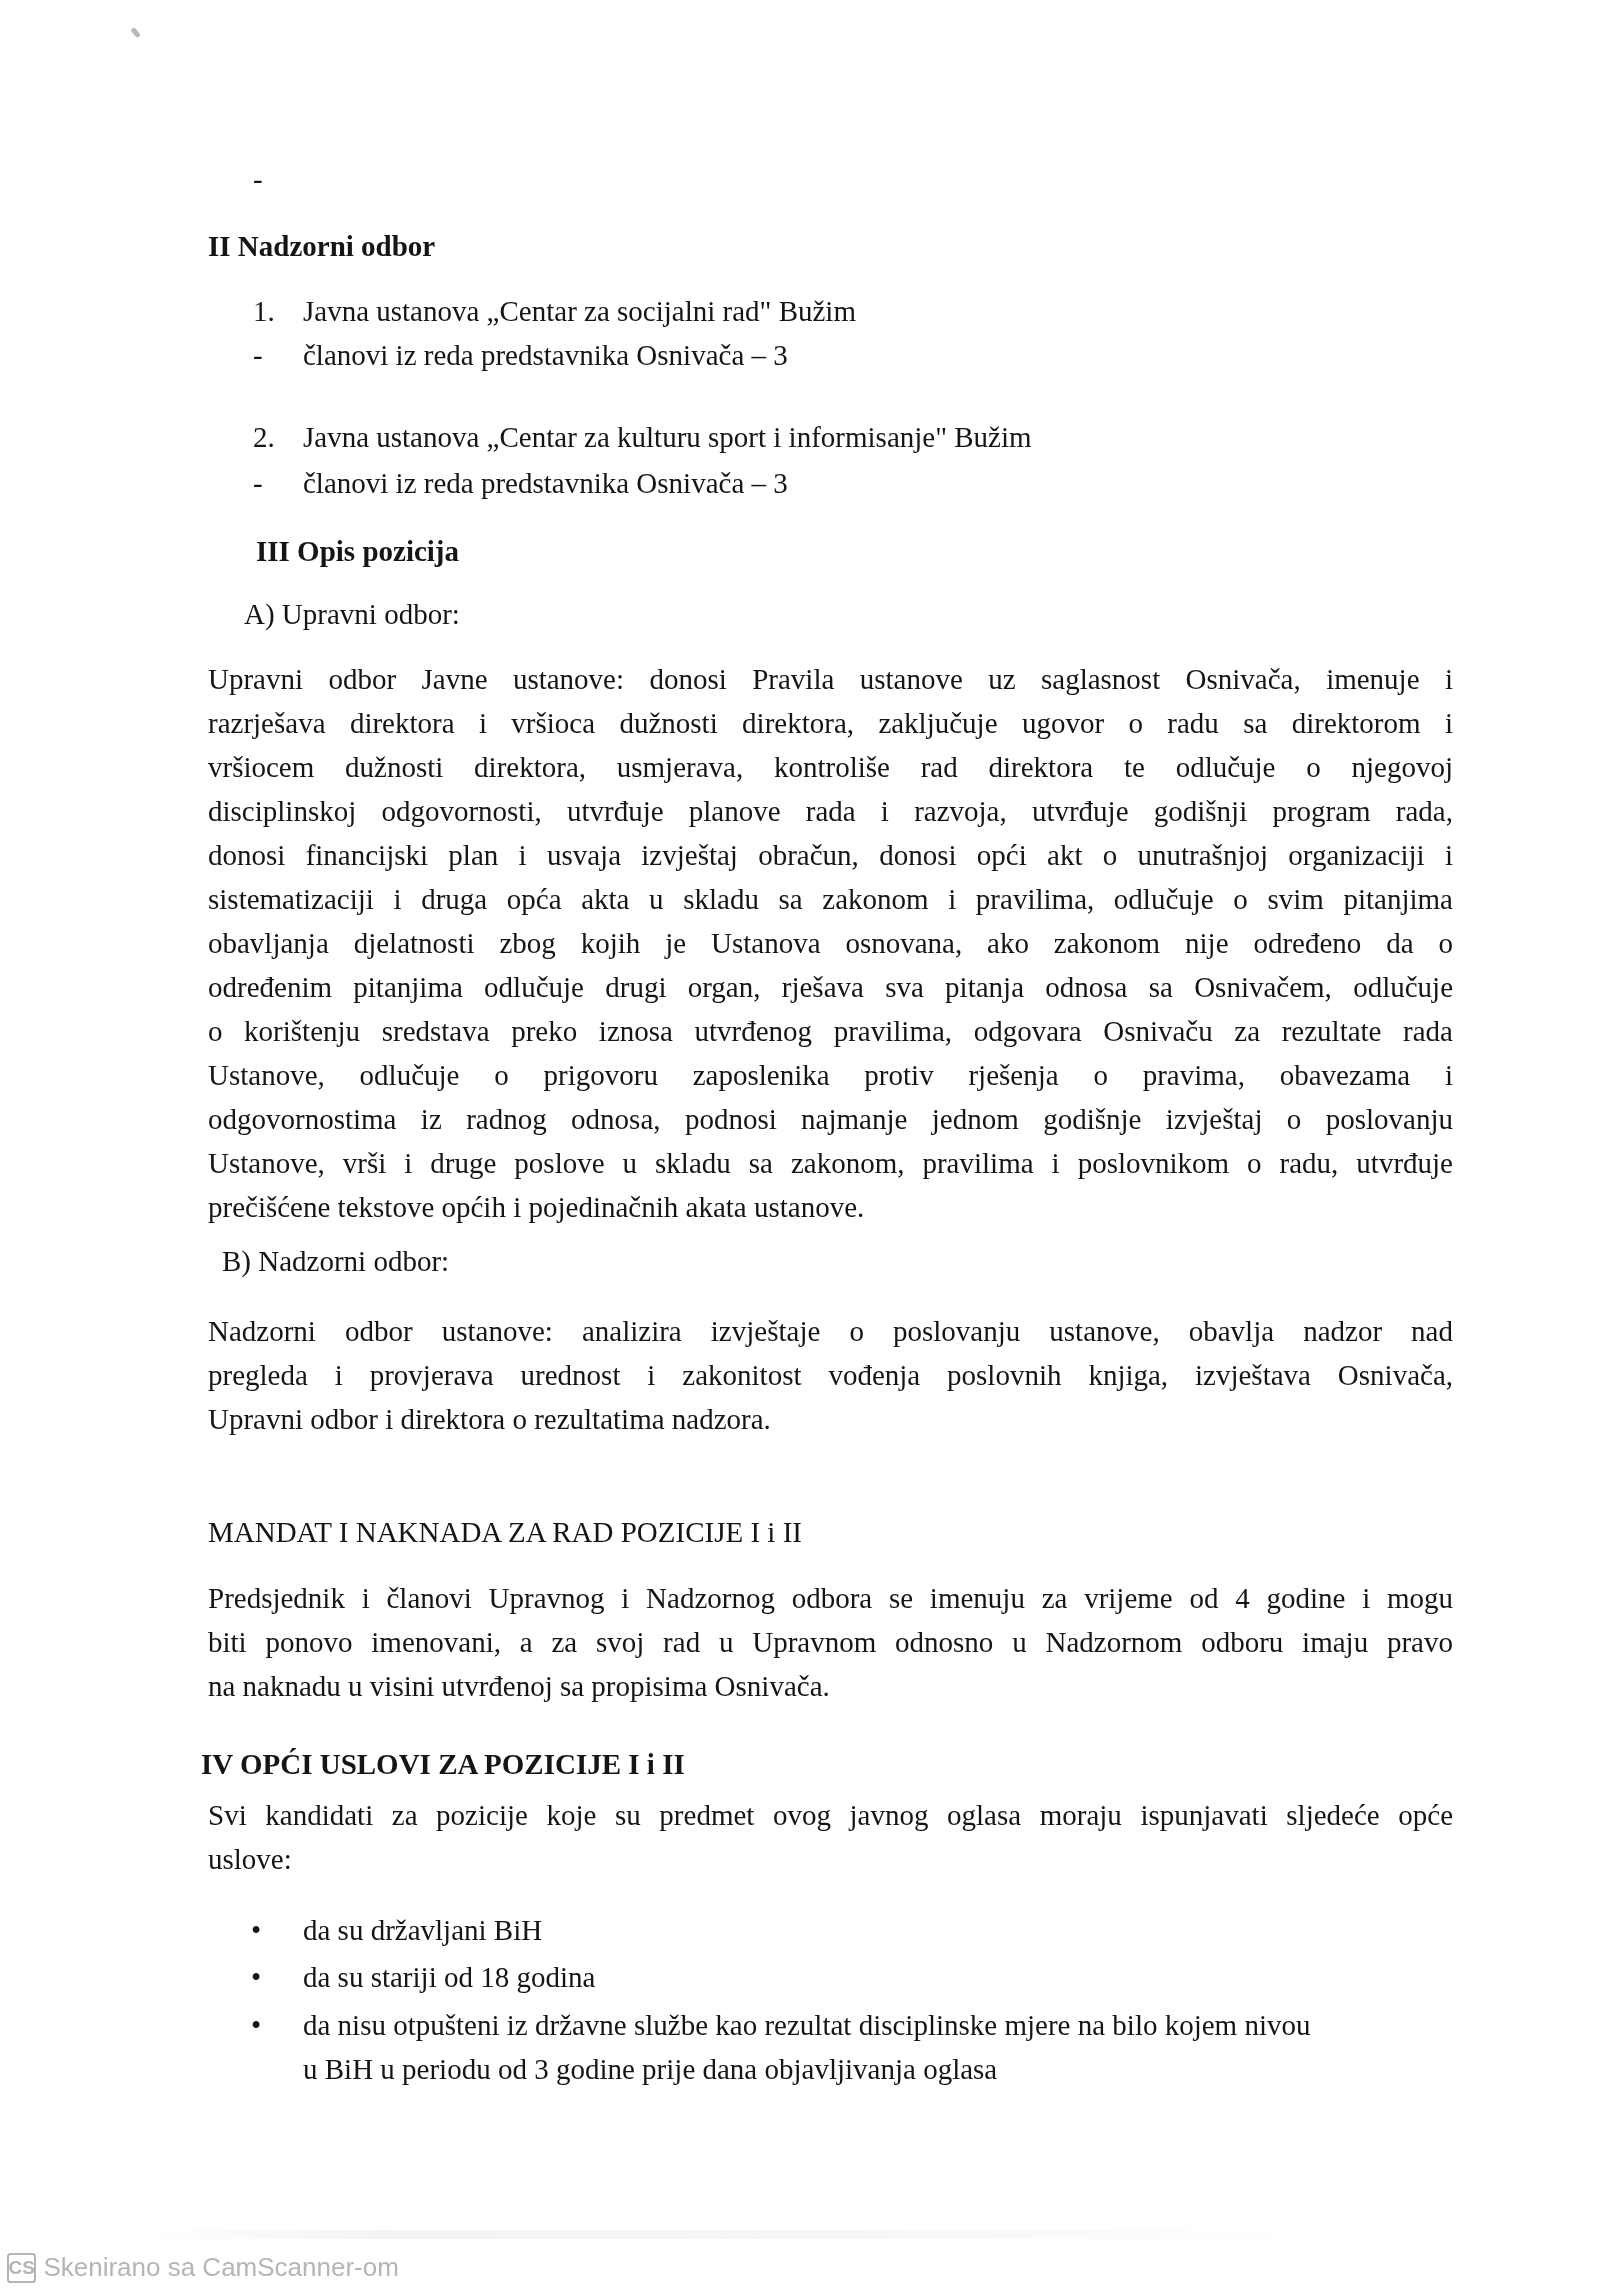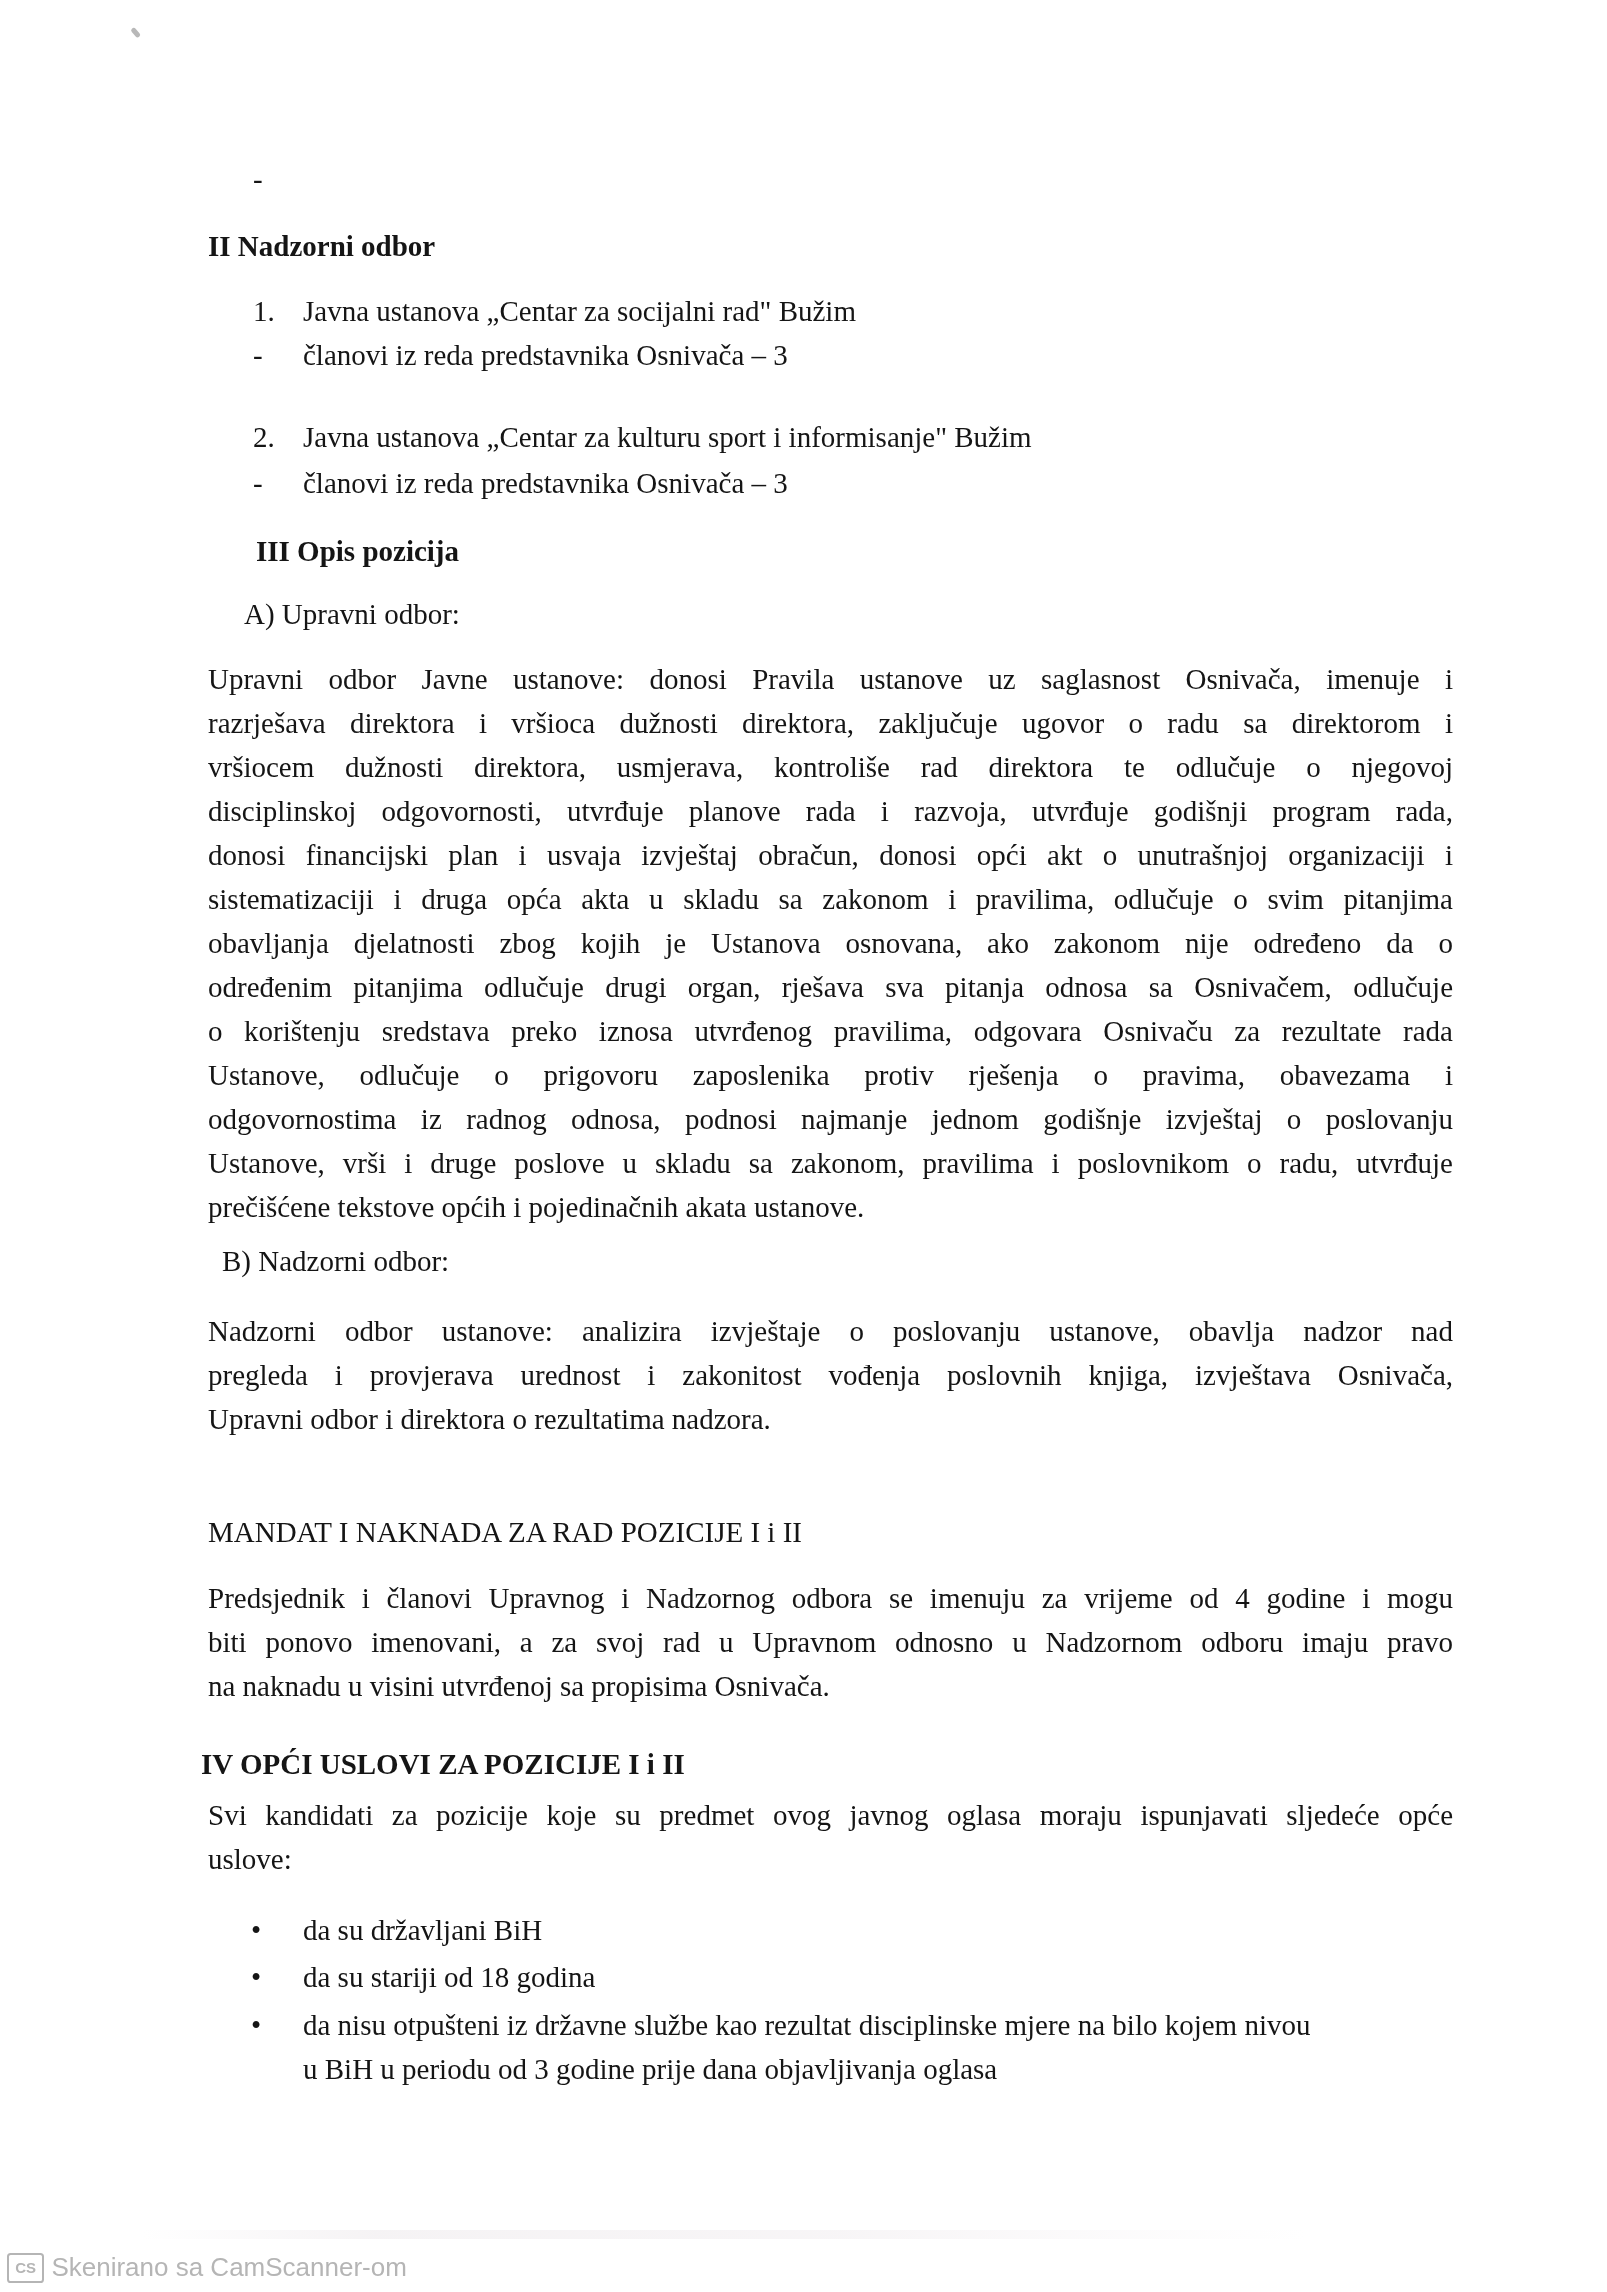--- a/index.html
+++ b/index.html
@@ -12,22 +12,22 @@
     .ln { position: absolute; font-size: 29px; line-height: 36px; white-space: nowrap; }
     .bold { font-weight: bold; }
     .dash { position: absolute; }
     .para { position: absolute; left: 208px; width: 1245px; font-size: 29px; line-height: 44px; text-align: justify; }
     .para .line { display: block; text-align: justify; text-align-last: justify; height: 44px; white-space: nowrap; }
     .para .line.last { text-align-last: left; }
     .bullet { position: absolute; left: 251px; font-size: 29px; line-height: 44px; }
     .bullet-text { position: absolute; left: 303px; font-size: 29px; line-height: 44px; width: 1155px; }
     .footer { position: absolute; left: 7.2px; top: 2252px; display: flex; align-items: center; gap: 7.2px; color: #b5b5b5;
       font-family: "Liberation Sans", "DejaVu Sans", sans-serif; font-size: 26px; }
-    .cs-icon { width: 37px; height: 30px; border: 2.7px solid #b5b5b5; border-radius: 3.6px; box-sizing: border-box;
-      font-size: 15px; font-weight: bold; display: flex; align-items: center; justify-content: center; color: #b5b5b5; text-align: right; }
+    .cs-icon { width: 29px; height: 30px; border: 2.7px solid #b5b5b5; border-radius: 3.6px; box-sizing: border-box;
+      font-size: 19px; font-weight: bold; display: flex; align-items: center; justify-content: center; color: #b5b5b5; text-align: right; }
     .ghost { position: absolute; left: 143px; top: 2230px; width: 1164px; height: 9px; background: linear-gradient(90deg, transparent, #f1eef0 20%, #f4f1f3 60%, transparent); opacity: .7; }
   </style>
 </head>
 <body>
 
 <div class="page">
   <div class="speck"></div>
 
   <span class="ln dash" style="left:253px; top:161px;">-</span>
 

